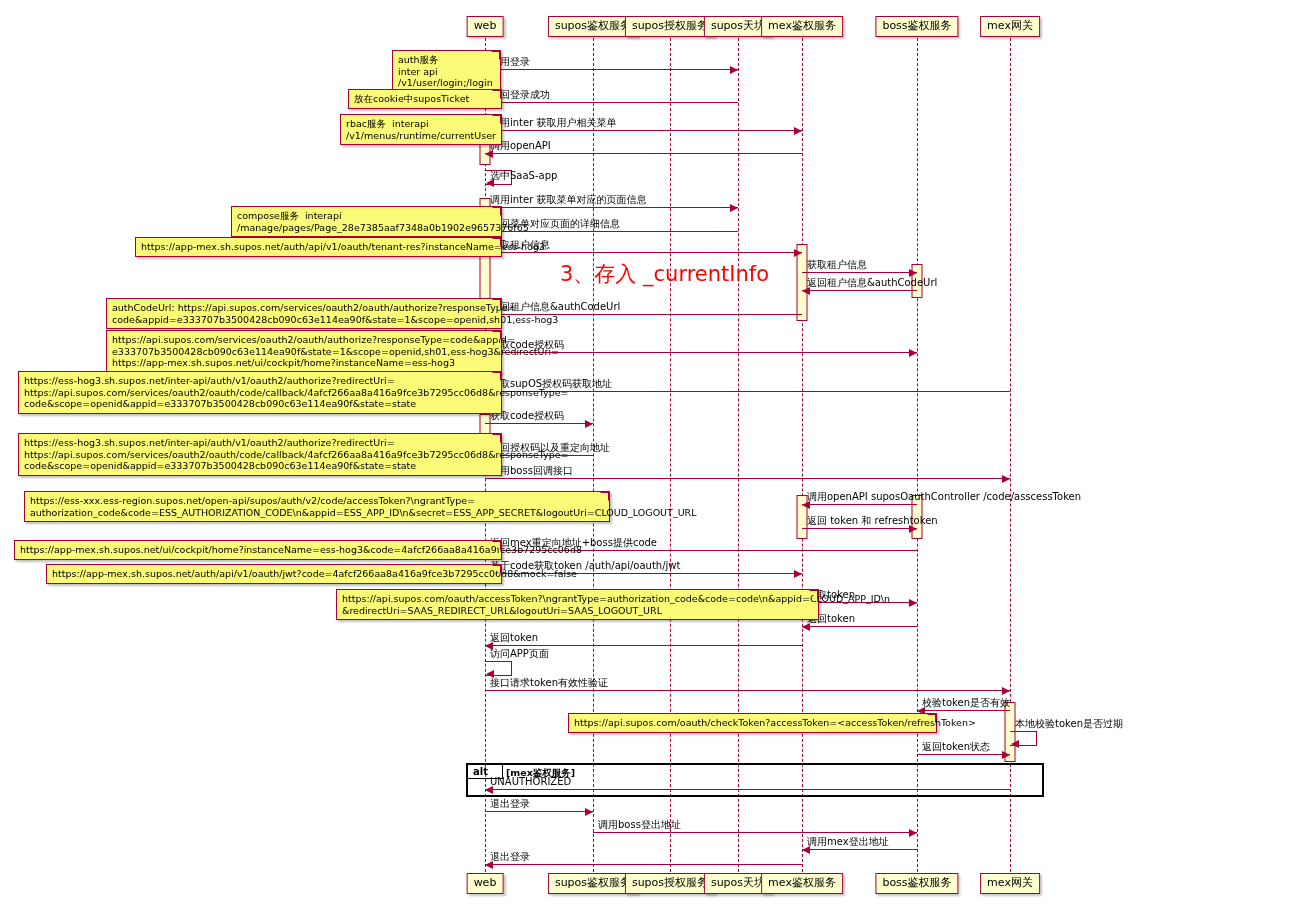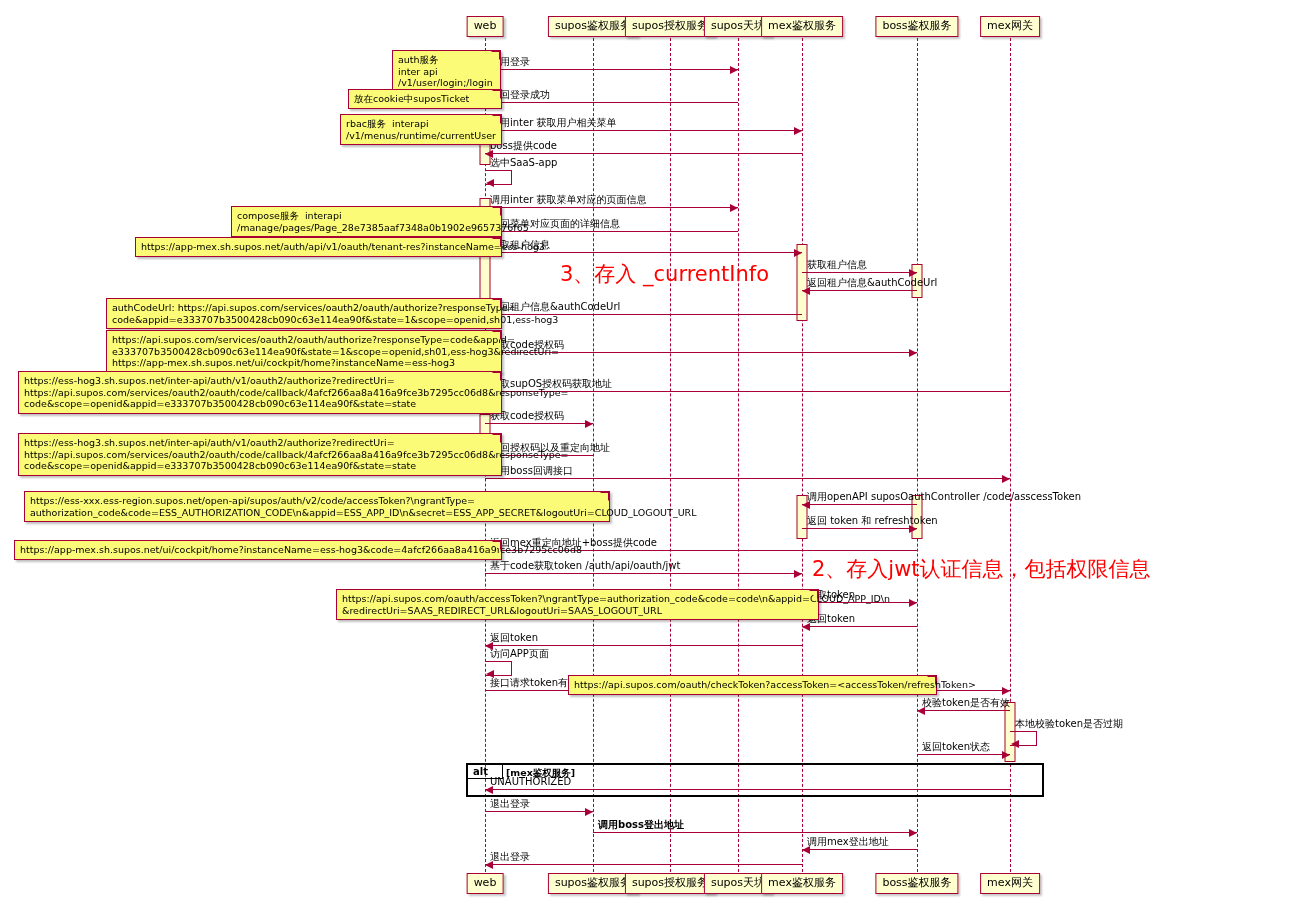--- a/index.html
+++ b/index.html
@@ -157,24 +157,24 @@
     <div class="arrowhead right" style="top: 65.5px; left: 730px;"></div>
     <div class="msglabel" style="left: 490px; top: 56px;">调用登录</div>
     <div class="msg" style="left: 485px; top: 102px; width: 253px;"></div>
     <div class="arrowhead left" style="top: 98.5px; left: 485px;"></div>
     <div class="msglabel" style="left: 490px; top: 89px;">返回登录成功</div>
     <div class="msg" style="left: 485px; top: 130px; width: 317px;"></div>
     <div class="arrowhead right" style="top: 126.5px; left: 794px;"></div>
     <div class="msglabel" style="left: 490px; top: 117px;">调用inter 获取用户相关菜单</div>
     <div class="msg" style="left: 485px; top: 153px; width: 317px;"></div>
     <div class="arrowhead left" style="top: 149.5px; left: 485px;"></div>
-    <div class="msglabel" style="left: 490px; top: 140px;">boss提供code</div>
+    <div class="msglabel" style="left: 490px; top: 140px;">调用openAPI</div>
     <div class="selfcall" style="left: 485px; top: 170px; width: 26px; height: 13px;"></div>
     <div class="arrowhead left" style="left: 486px; top: 179px;"></div>
-    <div class="msglabel" style="left: 490px; top: 157px;">选中SaaS-app</div>
+    <div class="msglabel" style="left: 490px; top: 170px;">选中SaaS-app</div>
     <div class="msg" style="left: 485px; top: 207px; width: 253px;"></div>
     <div class="arrowhead right" style="top: 203.5px; left: 730px;"></div>
     <div class="msglabel" style="left: 490px; top: 194px;">调用inter 获取菜单对应的页面信息</div>
     <div class="msg" style="left: 485px; top: 231px; width: 253px;"></div>
     <div class="arrowhead left" style="top: 227.5px; left: 485px;"></div>
     <div class="msglabel" style="left: 490px; top: 218px;">返回菜单对应页面的详细信息</div>
     <div class="msg" style="left: 485px; top: 252px; width: 317px;"></div>
     <div class="arrowhead right" style="top: 248.5px; left: 794px;"></div>
     <div class="msglabel" style="left: 490px; top: 239px;">获取租户信息</div>
     <div class="msg" style="left: 802px; top: 272px; width: 115px;"></div>
@@ -238,21 +238,21 @@
     <div class="arrowhead right" style="top: 750.5px; left: 1002px;"></div>
     <div class="msglabel" style="left: 922px; top: 741px;">返回token状态</div>
     <div class="msg" style="left: 485px; top: 789px; width: 525px;"></div>
     <div class="arrowhead left" style="top: 785.5px; left: 485px;"></div>
     <div class="msglabel" style="left: 490px; top: 776px;">UNAUTHORIZED</div>
     <div class="msg" style="left: 485px; top: 811px; width: 108px;"></div>
     <div class="arrowhead right" style="top: 807.5px; left: 585px;"></div>
     <div class="msglabel" style="left: 490px; top: 798px;">退出登录</div>
     <div class="msg" style="left: 593px; top: 832px; width: 324px;"></div>
     <div class="arrowhead right" style="top: 828.5px; left: 909px;"></div>
-    <div class="msglabel" style="left: 598px; top: 819px; font-weight: bold;">调用boss登出地址</div>
+    <div class="msglabel" style="left: 598px; top: 819px;">调用boss登出地址</div>
     <div class="msg" style="left: 802px; top: 849px; width: 115px;"></div>
     <div class="arrowhead left" style="top: 845.5px; left: 802px;"></div>
     <div class="msglabel" style="left: 807px; top: 836px;">调用mex登出地址</div>
     <div class="msg" style="left: 485px; top: 864px; width: 317px;"></div>
     <div class="arrowhead left" style="top: 860.5px; left: 485px;"></div>
     <div class="msglabel" style="left: 490px; top: 851px;">退出登录</div>
     <div class="note" style="left: 392px; top: 50px; width: 88px;">auth服务
 inter api
 /v1/user/login;/login</div>
     <div class="note" style="left: 348px; top: 89px; width: 133px;">放在cookie中suposTicket</div>
@@ -268,21 +268,21 @@
 https://app-mex.sh.supos.net/ui/cockpit/home?instanceName=ess-hog3</div>
     <div class="note" style="left: 18px; top: 371px; width: 463px;">https://ess-hog3.sh.supos.net/inter-api/auth/v1/oauth2/authorize?redirectUri=
 https://api.supos.com/services/oauth2/oauth/code/callback/4afcf266aa8a416a9fce3b7295cc06d8&amp;responseType=
 code&amp;scope=openid&amp;appid=e333707b3500428cb090c63e114ea90f&amp;state=state</div>
     <div class="note" style="left: 18px; top: 433px; width: 463px;">https://ess-hog3.sh.supos.net/inter-api/auth/v1/oauth2/authorize?redirectUri=
 https://api.supos.com/services/oauth2/oauth/code/callback/4afcf266aa8a416a9fce3b7295cc06d8&amp;responseType=
 code&amp;scope=openid&amp;appid=e333707b3500428cb090c63e114ea90f&amp;state=state</div>
     <div class="note" style="left: 24px; top: 491px; width: 565px;">https://ess-xxx.ess-region.supos.net/open-api/supos/auth/v2/code/accessToken?\ngrantType=
 authorization_code&amp;code=ESS_AUTHORIZATION_CODE\n&amp;appid=ESS_APP_ID\n&amp;secret=ESS_APP_SECRET&amp;logoutUri=CLOUD_LOGOUT_URL</div>
     <div class="note" style="left: 14px; top: 540px; width: 467px;">https://app-mex.sh.supos.net/ui/cockpit/home?instanceName=ess-hog3&amp;code=4afcf266aa8a416a9fce3b7295cc06d8</div>
+    <div class="note" style="left: 46px; top: 564px; width: 435px;">https://app-mex.sh.supos.net/auth/api/v1/oauth/jwt?code=4afcf266aa8a416a9fce3b7295cc06d8&amp;mock=false</div>
     <div class="note" style="left: 336px; top: 589px; width: 462px;">https://api.supos.com/oauth/accessToken?\ngrantType=authorization_code&amp;code=code\n&amp;appid=CLOUD_APP_ID\n
 &amp;redirectUri=SAAS_REDIRECT_URL&amp;logoutUri=SAAS_LOGOUT_URL</div>
-    <div class="note" style="left: 568px; top: 675px; width: 348px;">https://api.supos.com/oauth/checkToken?accessToken=&lt;accessToken/refreshToken&gt;</div>
+    <div class="note" style="left: 568px; top: 713px; width: 348px;">https://api.supos.com/oauth/checkToken?accessToken=&lt;accessToken/refreshToken&gt;</div>
     <div class="altframe" style="left: 466px; top: 763px; width: 574px; height: 30px;"></div>
     <div class="altlabelbox" style="left: 468px; top: 765px;">alt</div>
     <div class="altcond" style="left: 506px; top: 767px;">[mex鉴权服务]</div>
     <div class="annot" style="left: 560px; top: 262px;">3、存入  _currentInfo</div>
-    <div class="annot" style="left: 812px; top: 557px;">2、存入jwt认证信息，包括权限信息</div>
   </div>
 
 </body></html>

